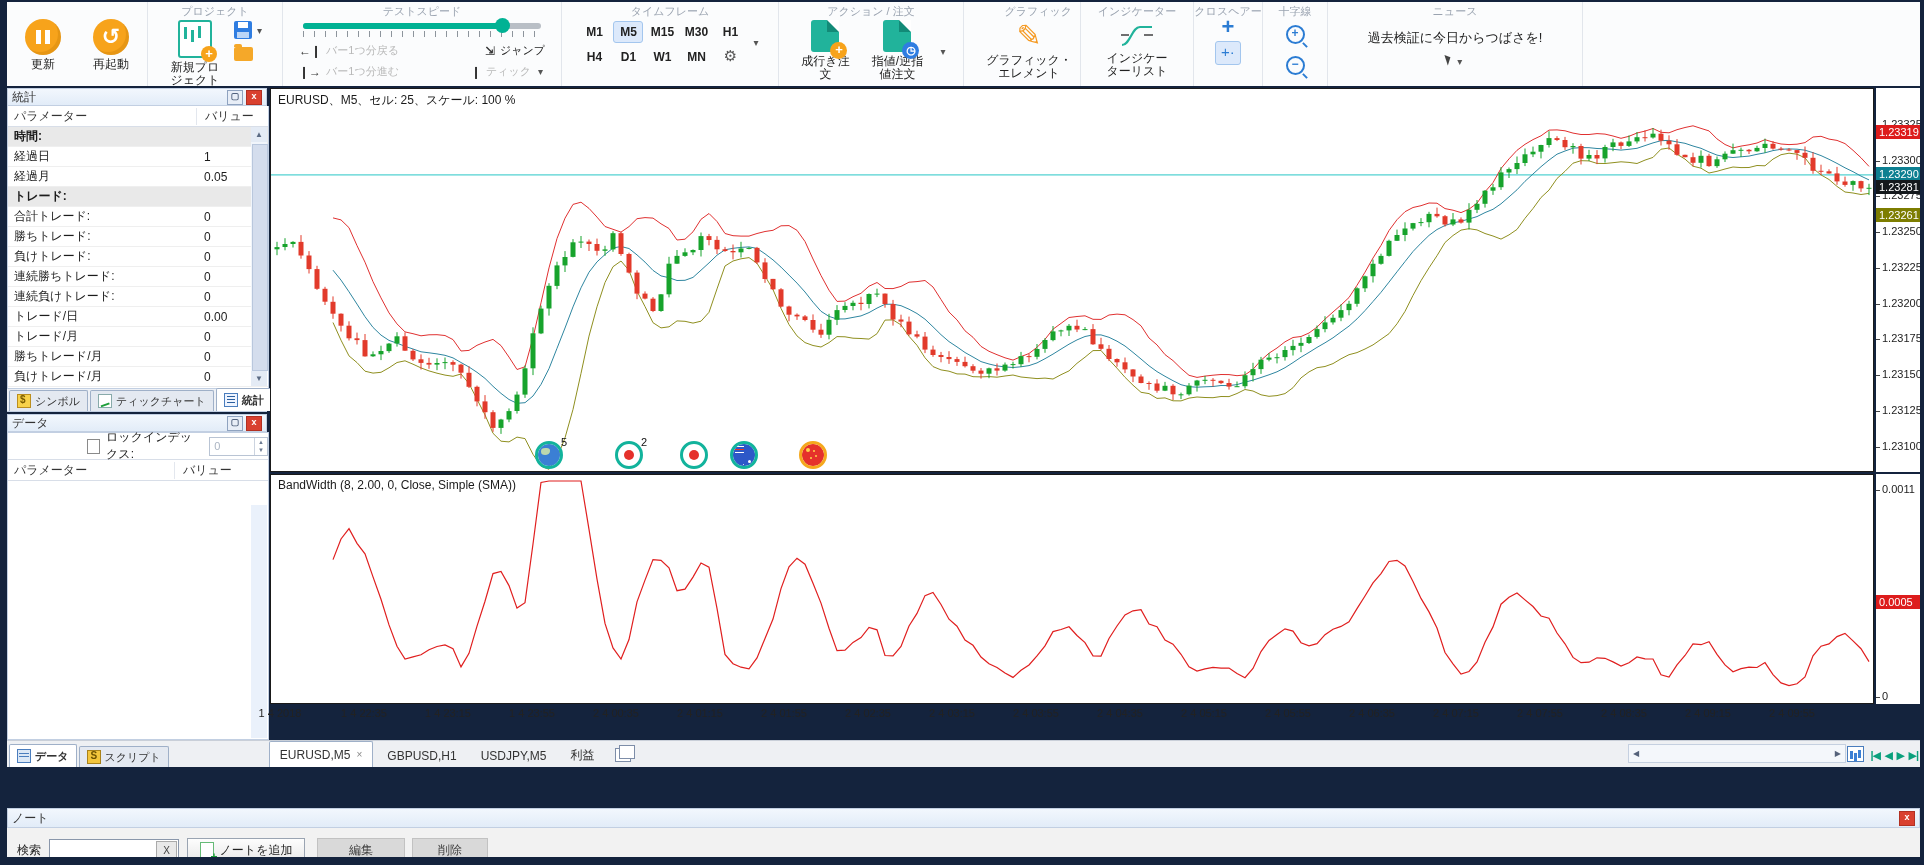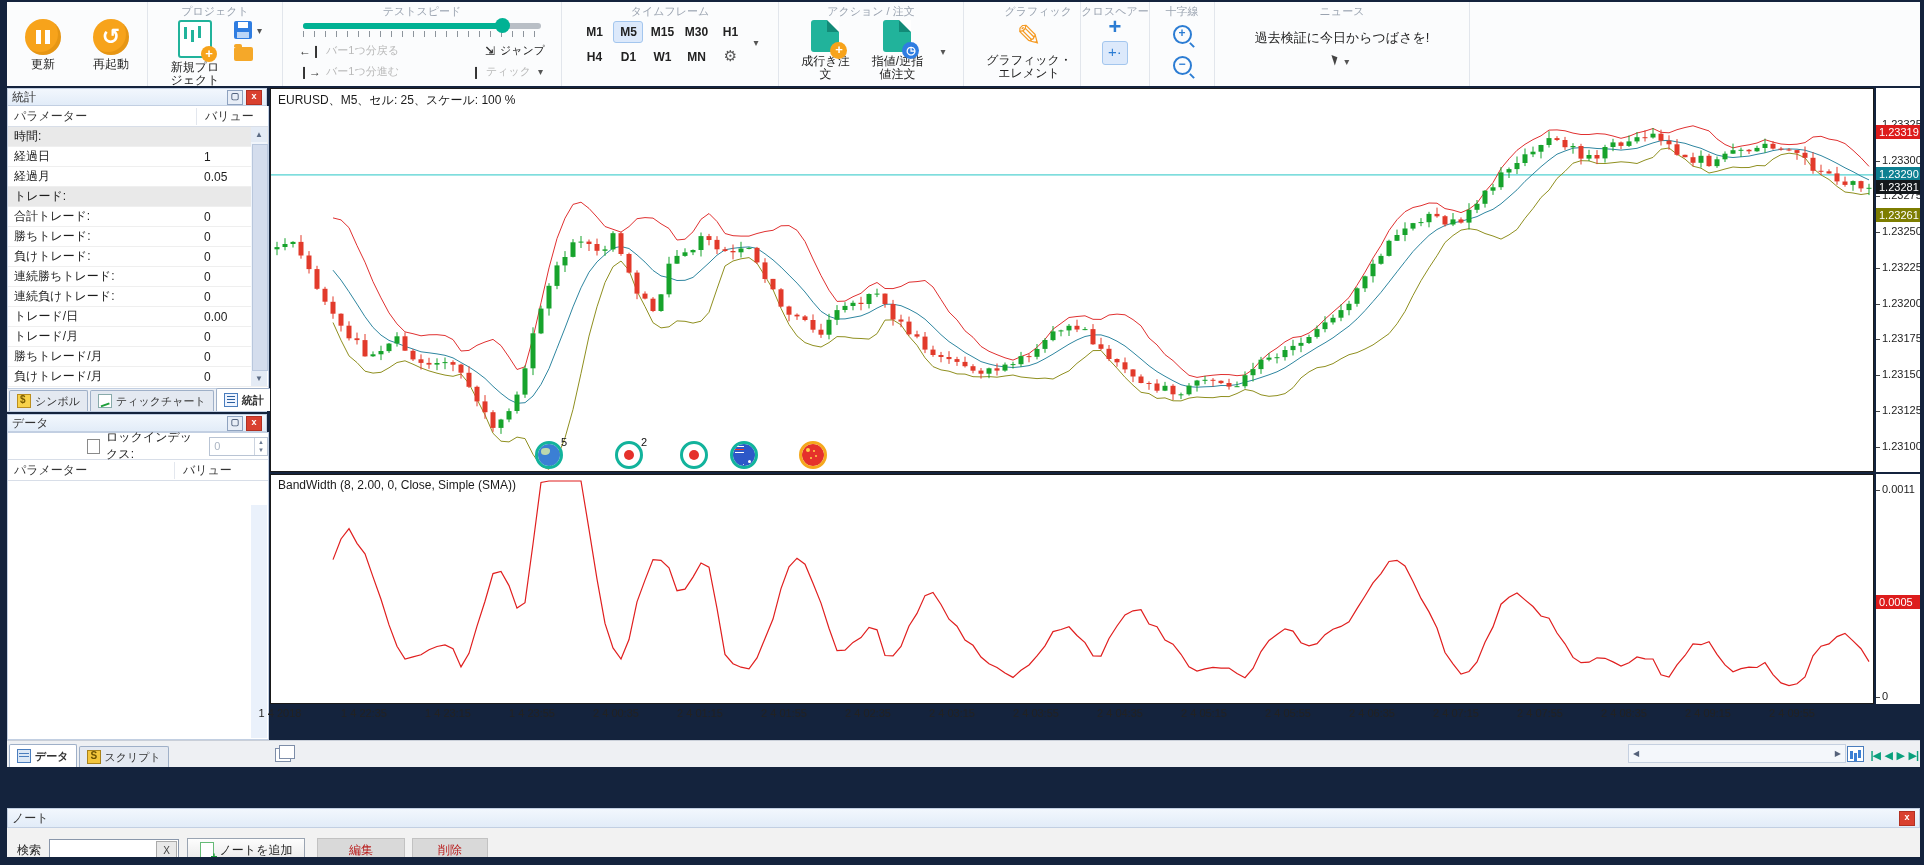--- a/index.html
+++ b/index.html
@@ -63,21 +63,21 @@
   .wbtn{width:14px;height:13px;margin-left:3px;border:1px solid #8fa3c0;background:#e8eef7;color:#51627e;font:bold 9px/11px "Liberation Sans",sans-serif;text-align:center;}
   .wbtn.close{background:#d9402f;border-color:#b23022;color:#fff;}
   #stats-panel{left:7px;top:88px;width:260px;height:302px;background:#fff;border:1px solid #c2cfe2;border-top:none;}
   .thead{display:flex;height:20px;border-bottom:1px solid #d8dee8;font-size:12px;color:#333;align-items:center;background:#fff;font-family:Liberation Serif, serif;}
   .thead .c1{width:182px;padding-left:6px;border-right:1px solid #e3e7ee;}
   .thead .c2{padding-left:8px;}
   #stats-rows{height:260px;overflow:hidden;}
   .srow{display:flex;height:19px;align-items:center;font-size:12px;color:#1c1c1c;border-bottom:1px solid #efefef;}
   .srow .sl{width:182px;padding-left:6px;white-space:nowrap;overflow:hidden;}
   .srow .sv{padding-left:8px;}
-  .srow.section{background:#e9e9e9;font-weight:normal;}
+  .srow.section{background:#e9e9e9;font-weight:bold;}
   .vscroll{position:absolute;right:1px;top:21px;width:16px;height:259px;background:#f1f5fb;}
   .vscroll .up,.vscroll .dn{position:absolute;left:0;width:16px;height:15px;background:#e4ebf5;color:#5b6b84;font-size:8px;text-align:center;line-height:15px;}
   .vscroll .dn{bottom:0;}
   .vscroll .thm{position:absolute;left:1px;top:17px;width:14px;height:225px;background:#d4dded;border:1px solid #b9c7dd;}
   .tabsrow{display:flex;align-items:flex-end;height:22px;background:#eef1f6;border-bottom:1px solid #c2cfe2;}
   .ltab{display:flex;align-items:center;gap:4px;font-size:11px;color:#333;background:#e4e9f1;border:1px solid #9fb0c8;border-bottom:none;padding:2px 7px;height:16px;border-radius:2px 2px 0 0;margin-left:2px;cursor:pointer;white-space:nowrap;}
   .ltab.active{background:#fff;height:18px;font-weight:bold;}
   .tabico{width:12px;height:12px;display:inline-block;position:relative;flex:none;}
   .ico-symbol{background:#f8d24a;border:1px solid #bb8e1e;}
   .ico-symbol:after{content:"$";position:absolute;left:2px;top:-1px;font:bold 10px/12px "Liberation Sans",sans-serif;color:#7a5c00;}
@@ -135,21 +135,21 @@
   #chartlistico:after{content:"";position:absolute;left:2px;bottom:2px;width:3px;height:8px;background:#3b7fd4;box-shadow:4px 2px 0 #3b7fd4,8px -1px 0 #3b7fd4;}
   
   #notes{left:7px;top:808px;width:1913px;height:114px;background:#f2f2f2;}
   #notes-title{height:18px;}
   #notes-controls{position:absolute;left:0;top:24px;width:100%;height:36px;display:flex;align-items:center;}
   #search-label{font-size:12px;color:#222;margin-left:10px;}
   #search-wrap{position:relative;margin-left:8px;width:128px;height:21px;border:1px solid #8a97ab;background:#fff;}
   #search-input{position:absolute;left:0;top:0;width:104px;height:19px;border:none;outline:none;font-size:12px;padding:0 3px;font-family:"Liberation Sans",sans-serif;}
   #search-clear{position:absolute;right:1px;top:1px;width:19px;height:17px;background:#e8e8e8;border:1px solid #aaa;font-size:10px;color:#444;text-align:center;line-height:17px;cursor:pointer;}
   .nbtn{height:24px;border:1px solid #9aa4b2;background:linear-gradient(#fdfdfd,#e9e9e9);font-size:12px;color:#222;display:flex;align-items:center;justify-content:center;gap:6px;cursor:pointer;font-family:"Liberation Sans",sans-serif;}
-  .nbtn.disabled{background:#d9d9d9;border-color:#c2c2c2;color:#b91c1c;cursor:default;}
+  .nbtn.disabled{background:#d9d9d9;border-color:#c2c2c2;color:#404040;cursor:default;}
   #add-note{position:absolute;left:180px;width:118px;}
   #edit-note{position:absolute;left:310px;width:88px;}
   #del-note{position:absolute;left:405px;width:76px;}
   .addico{width:12px;height:14px;background:#fff;border:1px solid #6b7; position:relative;}
   .addico:after{content:"+";position:absolute;right:-5px;bottom:-6px;color:#1d9e3a;font:bold 12px/12px "Liberation Sans",sans-serif;}
   #notes-table{position:absolute;left:0;top:66px;width:414px;height:23px;background:#fdfdfd;border:1px solid #b8c0cc;display:flex;font-size:12px;color:#222;align-items:center;}
   #notes-table .h1{width:114px;text-align:center;border-right:1px solid #d5d9e0;}
   #notes-table .h2{width:76px;text-align:center;border-right:1px solid #d5d9e0;}
   #notes-table .h3{padding-left:8px;}
   #note-preview{position:absolute;left:416px;top:64px;right:4px;height:25px;background:#fff;border-top:1px solid #cfcfcf;}
@@ -274,20 +274,32 @@
 
     <div class="rgroup" style="width:100px;align-items:flex-end;">
       <div class="glabel">グラフィック</div>
       <div class="bigbtn" style="width:86px;">
         <div class="pencil">✎</div>
         <div class="blabel">グラフィック・
 エレメント</div>
       </div>
     </div>
 
+    <div class="rgroup" style="width:96px;">
+      <div class="glabel">インジケーター</div>
+      <div class="bigbtn" style="width:80px;">
+        <svg class="indico" width="34" height="26" viewBox="0 0 34 26">
+          <path d="M2 22 C 10 22 12 4 20 4 L32 4" fill="none" stroke="#21b39b" stroke-width="2.2"></path>
+          <line x1="1" y1="12" x2="9" y2="12" stroke="#333" stroke-width="1.4"></line>
+          <line x1="24" y1="12" x2="33" y2="12" stroke="#333" stroke-width="1.4"></line>
+        </svg>
+        <div class="blabel">インジケー
+ターリスト</div>
+      </div>
+    </div>
 
     <div class="rgroup" style="width:52px;">
       <div class="glabel">クロスヘアー</div>
       <div class="crossplus">+</div>
       <div class="crossbox">+·</div>
     </div>
 
     <div class="rgroup" style="width:48px;">
       <div class="glabel">十字線</div>
       <div class="mag" style="margin-top:8px;">+</div>
@@ -892,20 +904,35 @@
         <div class="ltab active">
           <span class="tabico ico-data"></span>
           <span>データ</span>
         </div>
         <div class="ltab">
           <span class="tabico ico-script"></span>
           <span>スクリプト</span>
         </div>
       </span>
     <span style="width:96px;"></span>
+    <span id="chart-tabs-host" style="display:flex;align-items:flex-end;">
+        <div class="ctab active">
+          <span>EURUSD,M5</span>
+          <span class="x">×</span>
+        </div>
+        <div class="ctab">
+          <span>GBPUSD,H1</span>
+        </div>
+        <div class="ctab">
+          <span>USDJPY,M5</span>
+        </div>
+        <div class="ctab">
+          <span>利益</span>
+        </div>
+      </span>
     <span class="newwin"></span>
     <div id="hscroll">
       <span>◀</span>
       <span>▶</span>
     </div>
     <span id="chartlistico"></span>
     <span class="navico" style="right:40px;">|◀</span>
     <span class="navico" style="right:28px;">◀</span>
     <span class="navico" style="right:16px;">▶</span>
     <span class="navico" style="right:2px;">▶|</span>

